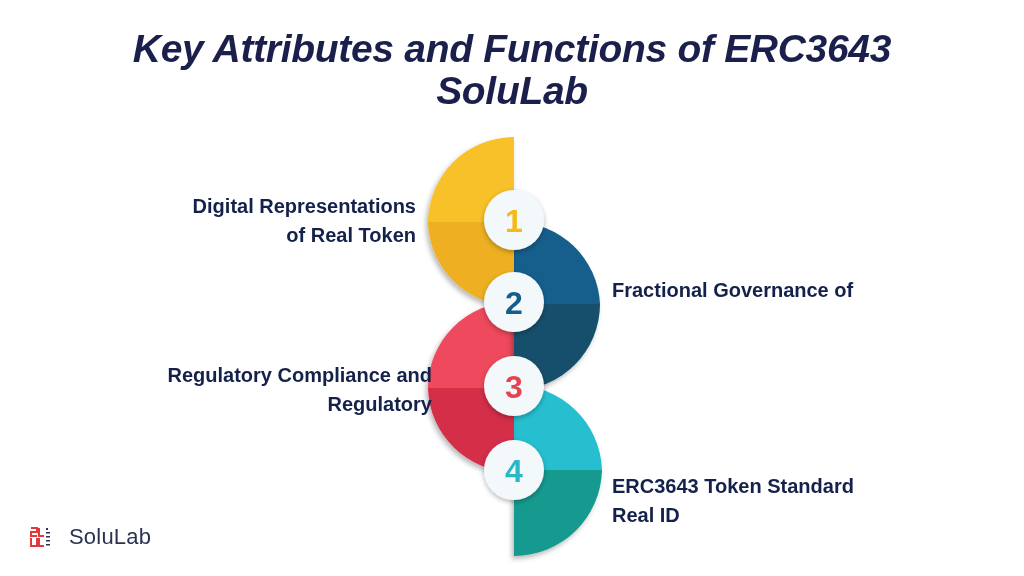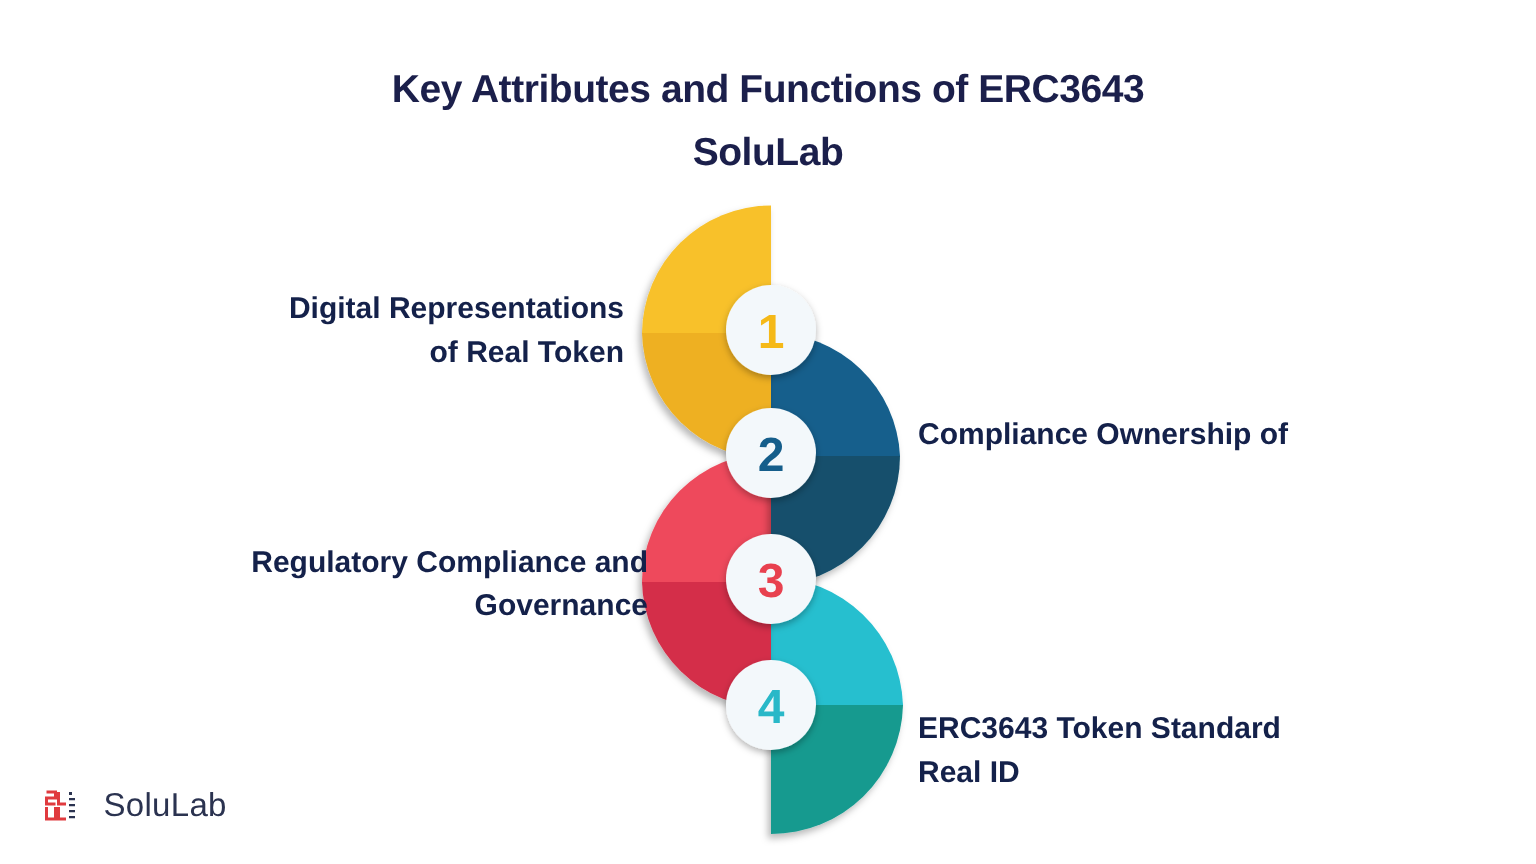--- a/index.html
+++ b/index.html
@@ -4,23 +4,23 @@
   <style>
     html, body { margin: 0; padding: 0; }
     body {
       width: 1024px; height: 576px; overflow: hidden;
       background: #ffffff;
       font-family: "Liberation Sans", "DejaVu Sans", sans-serif;
       position: relative;
       color: #1b1f4b;
     }
     .title {
-      position: absolute; left: 0; top: 38px; width: 1024px;
-      text-align: center; font-weight: 700; font-size: 26px; line-height: 42px;
-      color: #1b1f4b; letter-spacing: -0.3px;
+      position: absolute; left: 0; top: 28px; width: 1024px;
+      text-align: center; font-weight: 700; font-size: 39px; line-height: 42px;
+      color: #1b1f4b; letter-spacing: -0.3px; font-style: italic;
     }
     .title span { display: block; }
     svg.diagram { position: absolute; left: 0; top: 0; }
     .label {
       position: absolute; font-weight: 700; font-size: 20px; line-height: 29px;
       color: #14214a;
     }
     .label span { display: block; }
     .label.left { text-align: right; }
     .label.right { text-align: left; }
@@ -84,26 +84,26 @@
   <text x="514" y="398" text-anchor="middle" font-family="Liberation Sans, sans-serif" font-weight="700" font-size="32" fill="#e8414f">3</text>
   <text x="514" y="482" text-anchor="middle" font-family="Liberation Sans, sans-serif" font-weight="700" font-size="32" fill="#29b8c8">4</text>
 </svg>
 
 <div class="label left" style="right:608px; top:192px;">
   <span>Digital Representations</span>
   <span>of Real Token</span>
 </div>
 
 <div class="label right" style="left:612px; top:276px;">
-  <span>Compliance Ownership of</span>
+  <span>Fractional Governance of</span>
 </div>
 
 <div class="label left" style="right:592px; top:361px;">
   <span>Regulatory Compliance and</span>
-  <span>Governance</span>
+  <span>Regulatory</span>
 </div>
 
 <div class="label right" style="left:612px; top:443px;margin-top:29px;">
   <span>ERC3643 Token Standard</span>
   <span>Real ID</span>
 </div>
 
 <div class="logo">
   <svg class="logo-mark" viewBox="0 0 22 22">
     <g fill="none" stroke="#e03a3e" stroke-width="2">

